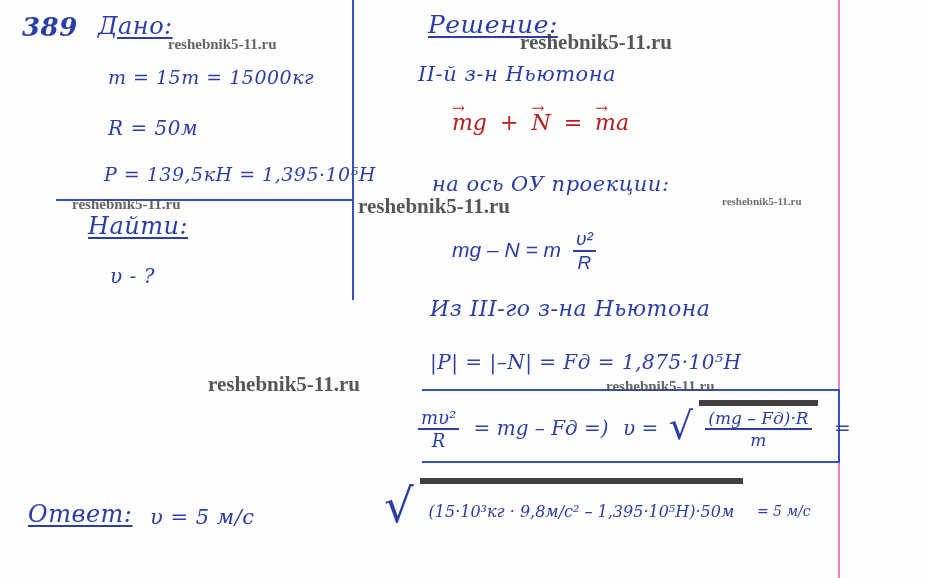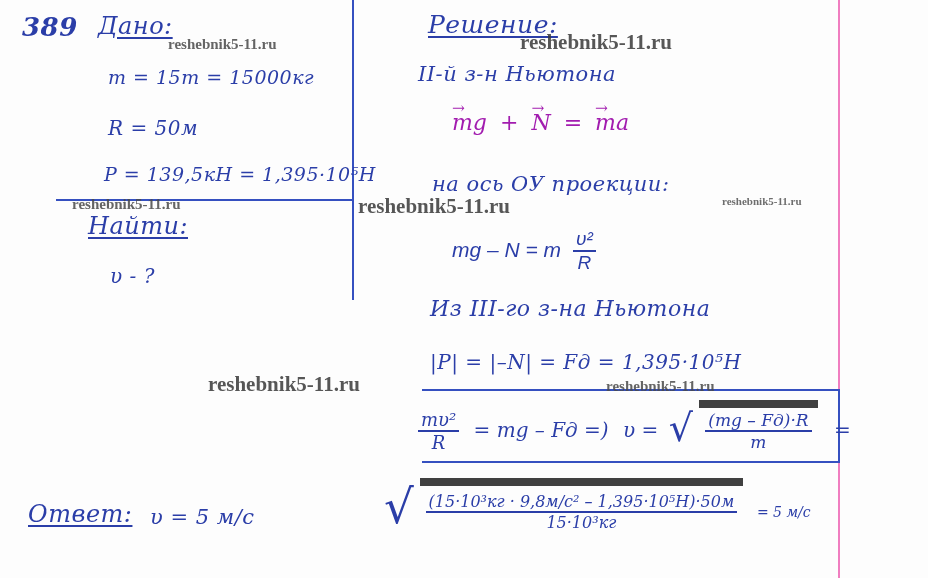--- a/index.html
+++ b/index.html
@@ -67,21 +67,21 @@
   }
   .vecarrow::after {
     content: "\2192";
     position: absolute;
     left: 0;
     top: -0.72em;
     font-size: 0.7em;
     font-style: normal;
   }
   .radicand {
-    border-top: 8px solid #404040;
+    border-top: 6px solid #404040;
     padding: 2px 6px 0 6px;
     display: inline-block;
   }
   .radsym {
     font-size: 1.9em;
     font-style: normal;
     display: inline-block;
     vertical-align: -0.12em;
   }
 </style>
@@ -105,65 +105,64 @@
   <div class="hw" style="left:108px; top:116px; font-size:20px;">R = 50м</div>
   <div class="hw" style="left:104px; top:163px; font-size:19px;">P = 139,5кН = 1,395·10⁵Н</div>
 
   <div class="hw under" style="left:88px; top:212px; font-size:24px;">Найти:</div>
   <div class="hw" style="left:110px; top:264px; font-size:20px;">υ - ?</div>
 
   <div class="hw under" style="left:428px; top:10px; font-size:25px;">Решение:</div>
 
   <div class="hw" style="left:418px; top:62px; font-size:21px;">II-й з-н Ньютона</div>
 
-  <div style="position:absolute; left:452px; top:110px; font-size:22px; color:#a21caf; font-family:'DejaVu Serif', serif; font-style:italic; white-space:nowrap;">
+  <div style="position:absolute; left:452px; top:110px; font-size:22px; color:#b91c1c; font-family:'DejaVu Serif', serif; font-style:italic; white-space:nowrap;">
     <span class="vecarrow">mg</span>
     <span style="margin:0 6px;">+</span>
     <span class="vecarrow">N</span>
     <span style="margin:0 6px;">=</span>
     <span class="vecarrow">ma</span>
   </div>
 
   <div class="hw" style="left:432px; top:172px; font-size:21px;">на ось ОУ проекции:</div>
 
   <div style="position:absolute; left:452px; top:228px; font-size:21px; color:#2b3ea8; font-family:Liberation Sans, sans-serif; font-style:italic; white-space:nowrap;">
     <span>mg – N = m</span>
     <span class="frac" style="margin-left:6px; font-size:19px;">
       <span class="num">υ²</span>
       <span class="den">R</span>
     </span>
   </div>
 
   <div class="hw" style="left:430px; top:296px; font-size:22px;">Из III-го з-на Ньютона</div>
 
-  <div class="hw" style="left:430px; top:350px; font-size:20px;">|P| = |–N| = Fд = 1,395·10⁵Н</div>
+  <div class="hw" style="left:430px; top:350px; font-size:20px;">|P| = |–N| = Fд = 1,875·10⁵Н</div>
 
   <div style="position:absolute; left:418px; top:400px; font-size:20px; color:#2b3ea8; font-family:'DejaVu Serif', serif; font-style:italic; white-space:nowrap;">
     <span class="frac" style="font-size:18px;">
       <span class="num">mυ²</span>
       <span class="den">R</span>
     </span>
     <span style="margin:16px 8px;">= mg – Fд  =)</span>
     <span style="margin-right:4px;">υ =</span>
     <span class="radsym">√</span>
     <span class="radicand">
       <span class="frac" style="font-size:17px;">
         <span class="num">(mg – Fд)·R</span>
         <span class="den">m</span>
       </span>
     </span>
     <span style="margin-left:10px;">=</span>
   </div>
 
   <div style="position:absolute; left:384px; top:478px; font-size:18px; color:#2b3ea8; font-family:'DejaVu Serif', serif; font-style:italic; white-space:nowrap;">
     <span class="radsym" style="font-size:2.6em;">√</span>
-    <span class="radicand" style="padding-top:6px;text-decoration:underline;">
+    <span class="radicand" style="padding-top:15px;text-decoration:underline;">
       <span class="frac" style="font-size:16px;">
         <span class="num">(15·10³кг · 9,8м/с² – 1,395·10⁵Н)·50м</span>
-        <span class="den">15·10³кг</span>
       </span>
     </span>
     <span style="margin-left:8px; font-size:14px;margin-top:36px;">= 5 м/с</span>
   </div>
 
   <div class="hw under" style="left:28px; top:500px; font-size:24px;">Ответ:</div>
   <div class="hw" style="left:150px; top:505px; font-size:21px;">υ = 5 м/с</div>
 
   <div class="wm mid" style="left:168px; top:36px;">reshebnik5-11.ru</div>
   <div class="wm big" style="left:520px; top:30px;">reshebnik5-11.ru</div>

